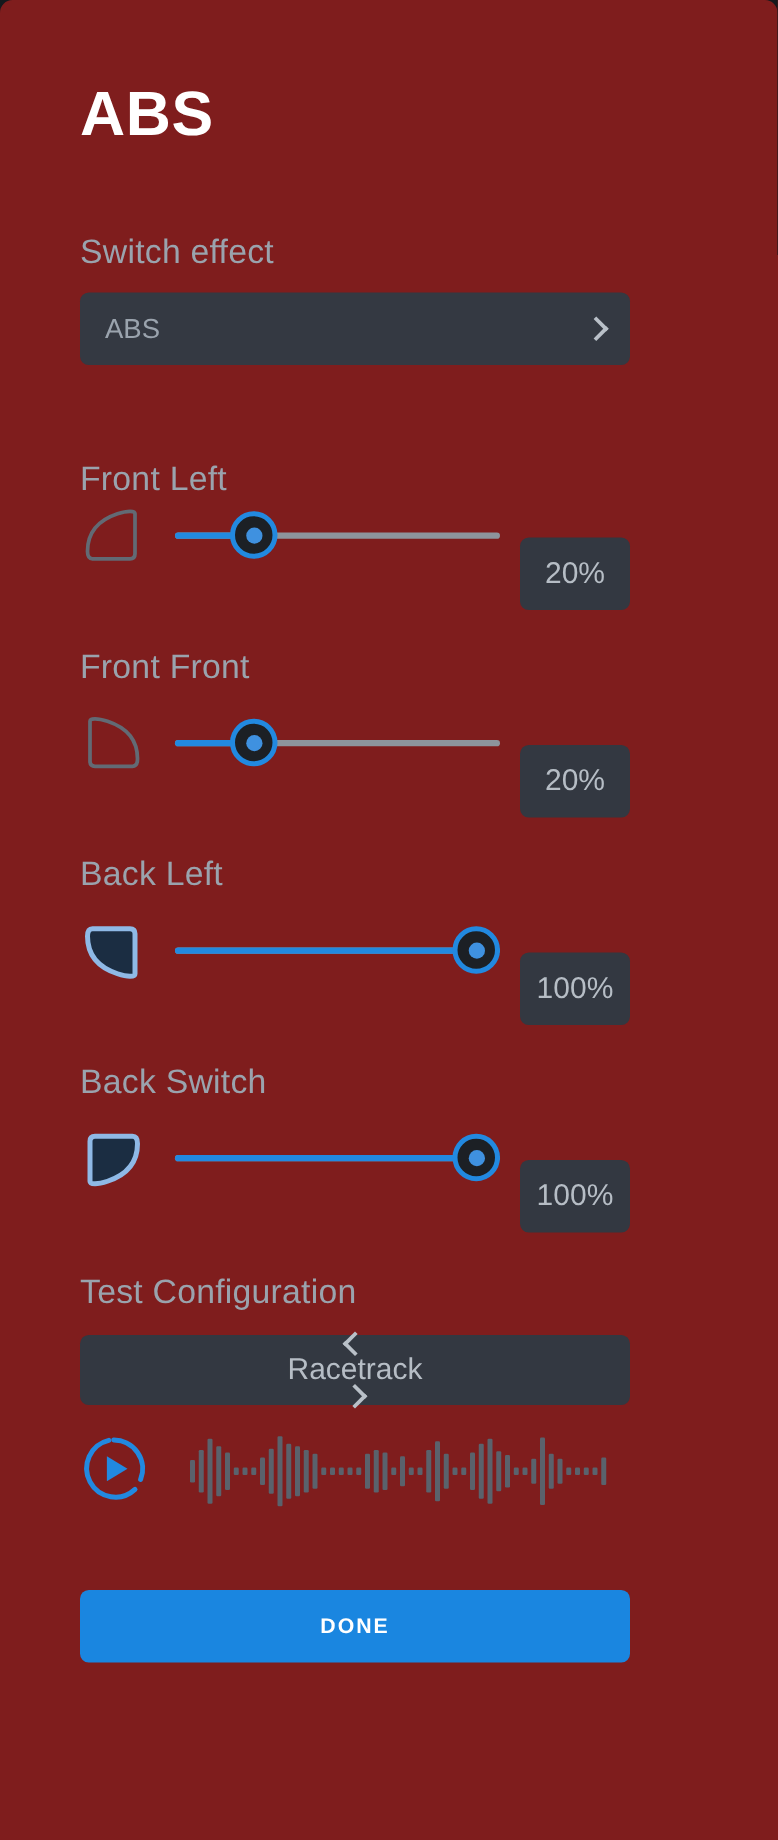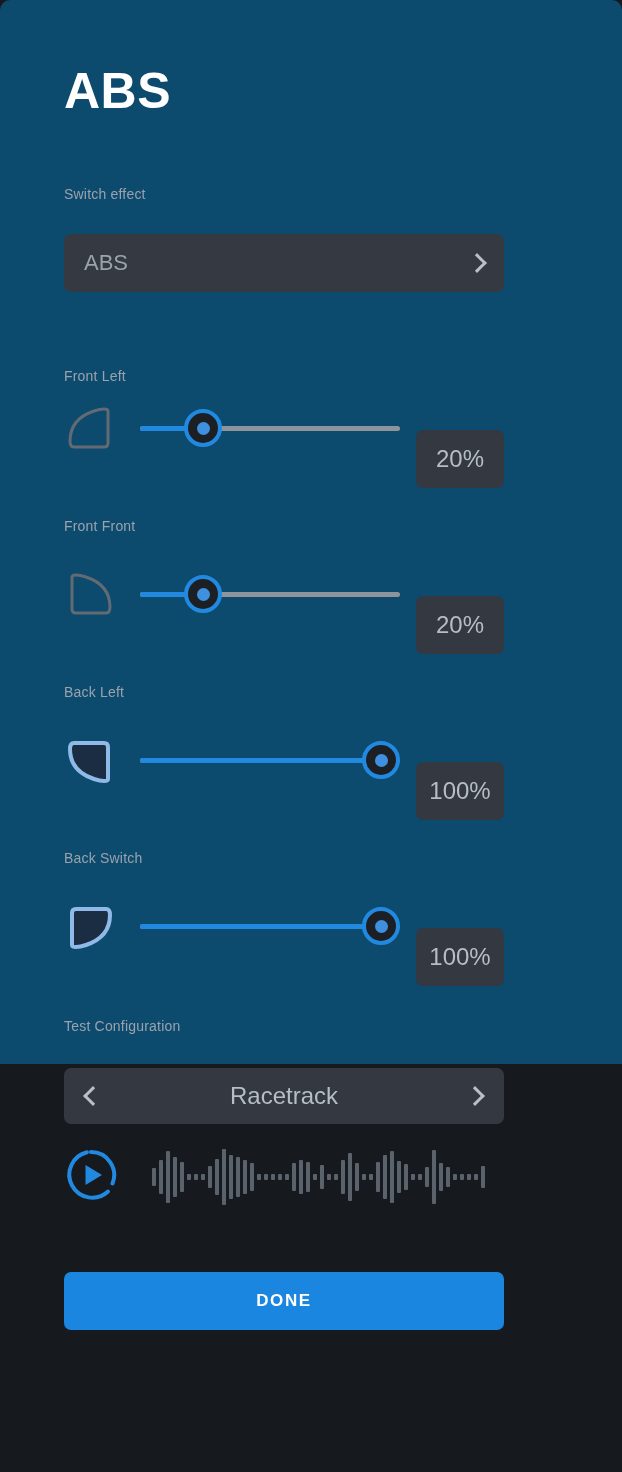--- a/index.html
+++ b/index.html
@@ -5,37 +5,37 @@
 <style>
   * { margin:0; padding:0; box-sizing:border-box; }
   html, body {
     width:622px; height:1472px;
     background:#16191d;
     font-family:"Liberation Sans", sans-serif;
     overflow:hidden;
   }
   .panel {
     position:relative;
-    width:622px; height:1064px;
-    background:#0c4a6e;
+    width:622px; height:1472px;
+    background:#7f1d1d;
     border-radius:10px 10px 0 0;
     padding:0;
   }
 
   
   .title {
     position:absolute; left:64px; top:66px;
     font-size:50px; font-weight:bold; color:#ffffff;
     letter-spacing:0.5px; line-height:1;
   }
 
   
   .sec-label {
     position:absolute; left:64px;
-    font-size:14px; color:#9aa3ad; font-weight:400;
+    font-size:27px; color:#9aa3ad; font-weight:400;
     letter-spacing:0.2px;
   }
 
   
   .dropdown {
     position:absolute; left:64px; top:234px;
     width:440px; height:58px;
     background:#343942; border-radius:7px;
     display:flex; align-items:center;
     padding:0 20px;
@@ -90,20 +90,21 @@
     font-size:24px; color:#b6bdc5;margin-top:30px;
   }
 
   
   .stepper {
     position:absolute; left:64px; top:1068px;
     width:440px; height:56px;
     background:#333841; border-radius:7px;
     display:flex; align-items:center; justify-content:center;
     padding:0 22px;
+    flex-direction:column;
   }
   .stepper .st-value {
     flex:1; text-align:center;
     font-size:24px; color:#b6bdc5;
   }
   .st-btn { cursor:pointer; display:flex; align-items:center; }
 
   
   .player { position:absolute; left:64px; top:1148px; width:440px; height:60px; }
   .play-btn {

